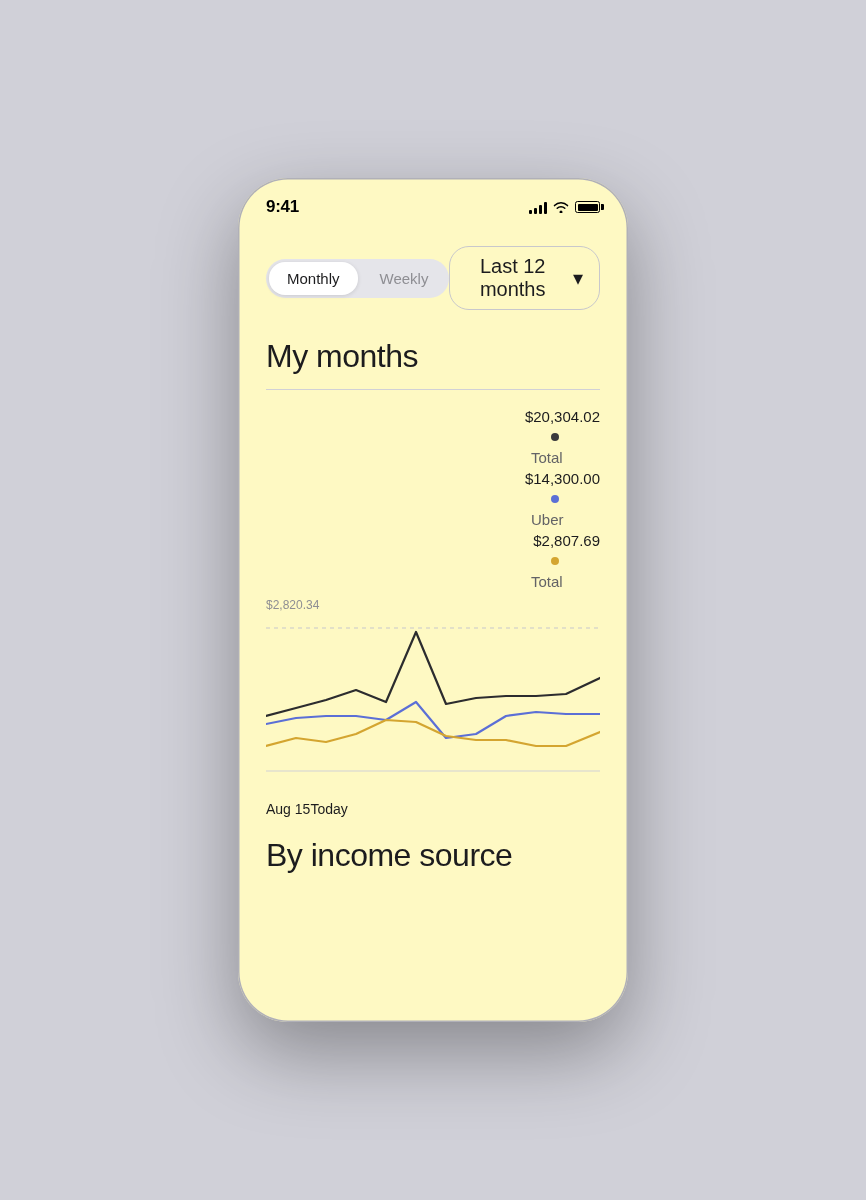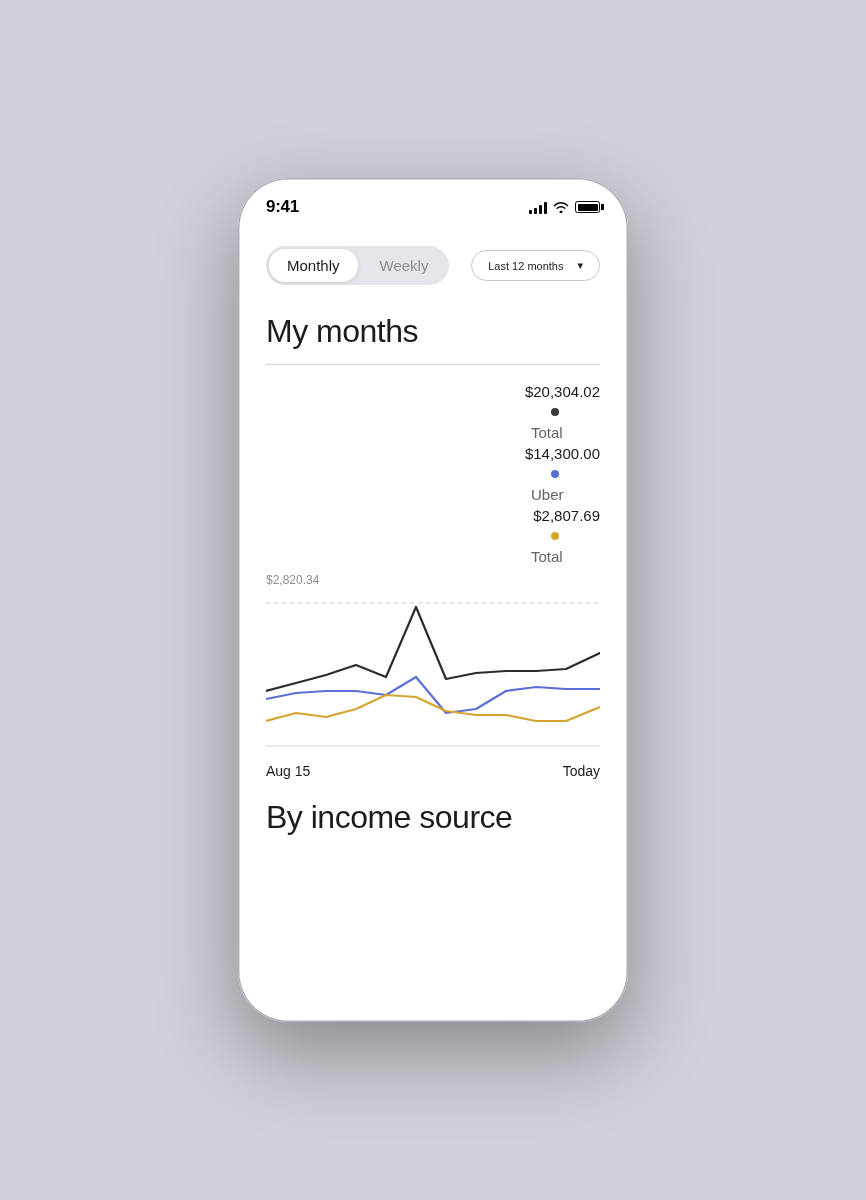--- a/index.html
+++ b/index.html
@@ -9,21 +9,21 @@
       display: flex;
       justify-content: center;
       align-items: center;
       min-height: 100vh;
       font-family: -apple-system, BlinkMacSystemFont, 'Helvetica Neue', Arial, sans-serif;
     }
 
     .phone-frame {
       width: 390px;
       height: 844px;
-      background: #ffffff;
+      background: #fef9c3;
       border-radius: 50px;
       overflow: hidden;
       position: relative;
       box-shadow: 0 30px 80px rgba(0,0,0,0.35), inset 0 0 0 1.5px #b0b0b8;
     }
 
     .status-bar {
       display: flex;
       justify-content: space-between;
       align-items: center;
@@ -127,21 +127,21 @@
     }
 
     .date-range-btn {
       display: flex;
       align-items: center;
       gap: 14px;
       padding: 8px 16px;
       border: 1.5px solid #c8c8cc;
       border-radius: 20px;
       background: transparent;
-      font-size: 11px;
+      font-size: 20px;
       font-weight: 500;
       color: #1c1c1e;
       cursor: pointer;
     }
 
     .section-title {
       font-size: 32px;
       font-weight: 400;
       color: #1c1c1e;
       letter-spacing: -0.5px;
@@ -200,22 +200,21 @@
       margin-bottom: 4px;
     }
 
     .chart-svg-container {
       position: relative;
       width: 100%;
     }
 
     .chart-x-labels {
       display: flex;
-      justify-content: space-between;
-      margin-top: 8px;
+      margin-top: 21px;
     }
 
     .chart-x-label {
       font-size: 14px;
       color: #1c1c1e;
       font-weight: 500;
     }
 
     .by-income-title {
       font-size: 32px;

